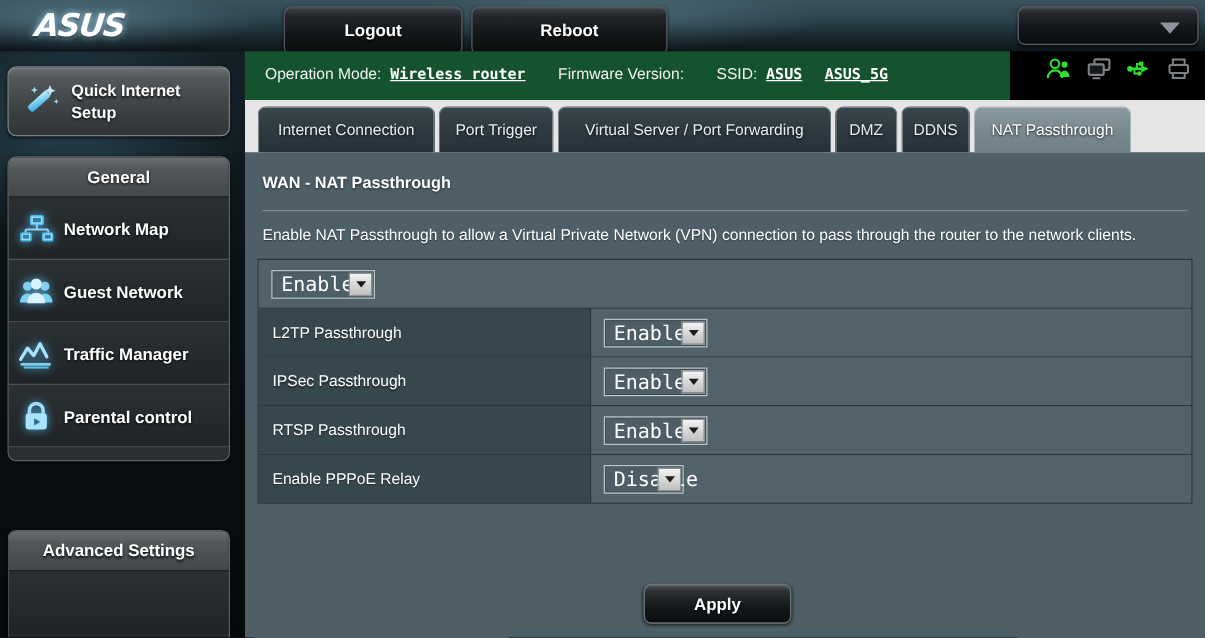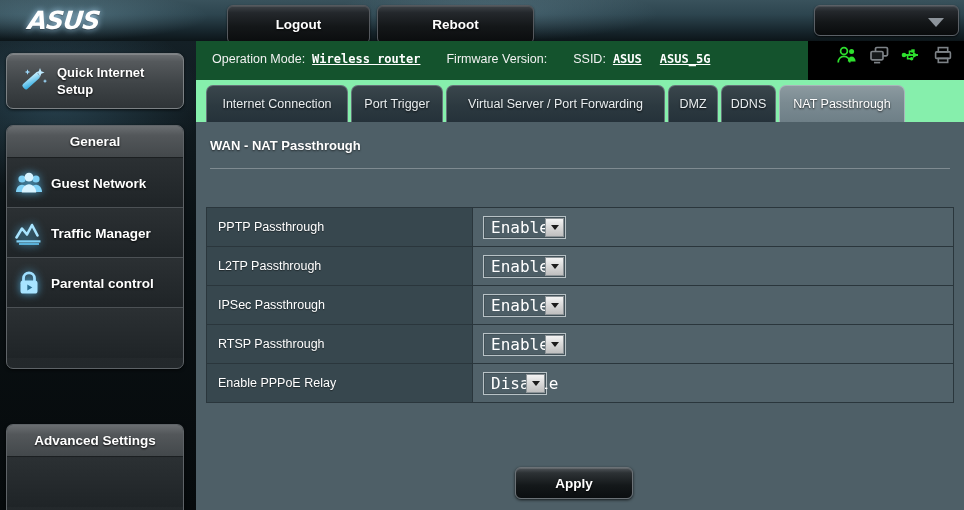--- a/index.html
+++ b/index.html
@@ -176,21 +176,21 @@
 
   
   .content {
     position: absolute; left: 196px; top: 80px;
     width: 768px; height: 430px;
     background: #4e5f67;
   }
   .tabstrip {
     position: absolute; left: 0; top: 0;
     width: 768px; height: 42px;
-    background: #86efac;
+    background: #e5e5e5;
   }
   .tab {
     position: absolute; top: 5px; height: 37px;
     border-radius: 7px 7px 0 0;
     background: linear-gradient(180deg,#3a464c 0%,#2c3940 55%,#25323a 100%);
     border: 1px solid #667279;
     border-bottom: none;
     color: #e9eef0; font-size: 12.5px;
     display: flex; align-items: center; justify-content: center;
     text-shadow: 0 1px 2px rgba(0,0,0,.8);
@@ -392,20 +392,34 @@
             <path d="M28 14l.6 1.5 1.5.6-1.5.6-.6 1.5-.6-1.5-1.5-.6 1.5-.6z" fill="#9fdcff"></path>
           </g>
         </svg>
       </span>
       <span class="qis-text">Quick Internet Setup</span>
     </div>
 
     <div class="menu-group" id="group-general">
       <div class="group-head">General</div>
 
+      <div class="menu-item">
+        <span class="mi-icon">
+          <svg width="27" height="24" viewBox="0 0 27 24">
+            <rect x="8.5" y="1.5" width="10" height="7" rx="1" fill="#9fdfff" stroke="#4fb8e8" stroke-width="1.2"></rect>
+            <rect x="10.3" y="3.3" width="6.4" height="3.6" fill="#2a7fa8"></rect>
+            <path d="M13.5 8.5v4M4.5 12.5h18M4.5 12.5v3M22.5 12.5v3" stroke="#8ad4f5" stroke-width="1.6" fill="none"></path>
+            <rect x="0.8" y="15.3" width="8" height="6.2" rx="1" fill="#9fdfff" stroke="#4fb8e8" stroke-width="1.2"></rect>
+            <rect x="18.2" y="15.3" width="8" height="6.2" rx="1" fill="#9fdfff" stroke="#4fb8e8" stroke-width="1.2"></rect>
+            <rect x="2.4" y="16.9" width="4.8" height="3" fill="#2a7fa8"></rect>
+            <rect x="19.8" y="16.9" width="4.8" height="3" fill="#2a7fa8"></rect>
+          </svg>
+        </span>
+        <span class="mi-label">Network Map</span>
+      </div>
 
       <div class="menu-item">
         <span class="mi-icon">
           <svg width="28" height="24" viewBox="0 0 28 24">
             <circle cx="7" cy="8" r="3.6" fill="#7fd0f5"></circle>
             <path d="M1 21c0-4 2.7-7.2 6-7.2S13 17 13 21z" fill="#7fd0f5"></path>
             <circle cx="21" cy="8" r="3.6" fill="#7fd0f5"></circle>
             <path d="M15 21c0-4 2.7-7.2 6-7.2S27 17 27 21z" fill="#7fd0f5"></path>
             <circle cx="14" cy="6.2" r="4.4" fill="#d8f3ff"></circle>
             <path d="M6.8 21.5c0-4.6 3.2-8.3 7.2-8.3s7.2 3.7 7.2 8.3z" fill="#d8f3ff"></path>
@@ -458,25 +472,25 @@
       <div class="tab" style="left:155px; width:92px;">Port Trigger</div>
       <div class="tab" style="left:250px; width:219px;">Virtual Server / Port Forwarding</div>
       <div class="tab" style="left:472px; width:50px;">DMZ</div>
       <div class="tab" style="left:525px; width:55px;">DDNS</div>
       <div class="tab active" style="left:583px; width:126px;">NAT Passthrough</div>
     </div>
 
     <div class="panel">
       <div class="panel-title">WAN - NAT Passthrough</div>
       <div class="title-rule"></div>
+      <div class="panel-desc">Enable NAT Passthrough to allow a Virtual Private Network (VPN) connection to pass through the router to the network clients.</div>
 
       <div class="table">
 
         <div class="trow">
-          <div class="tcell-label">PPTP Passthrough</div>
           <div class="tcell-value">
             <div class="sel" style="width:83px;">
               <span class="sel-text">Enable</span>
               <span class="sel-arrow">
                   <i></i>
                 </span>
             </div>
           </div>
         </div>
 

